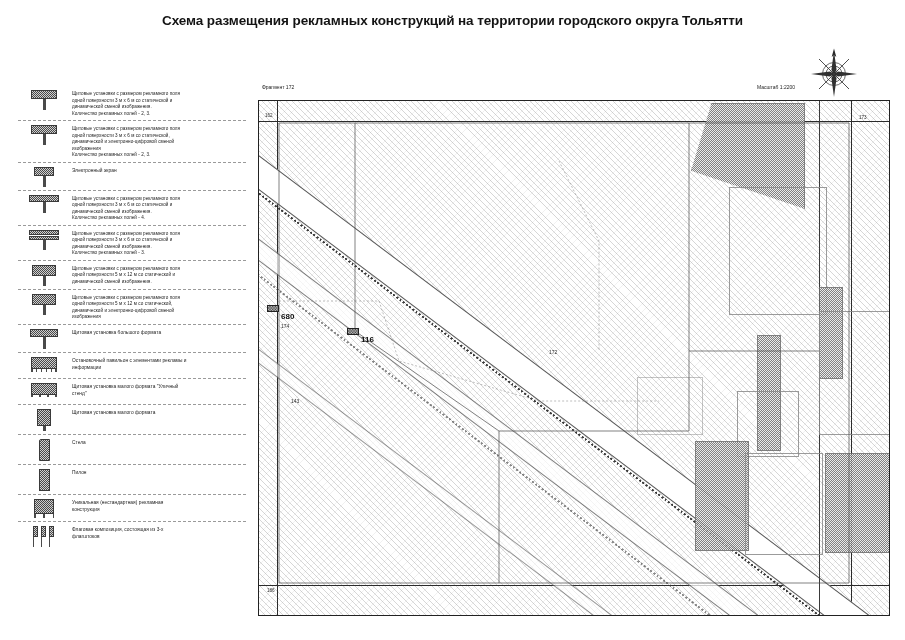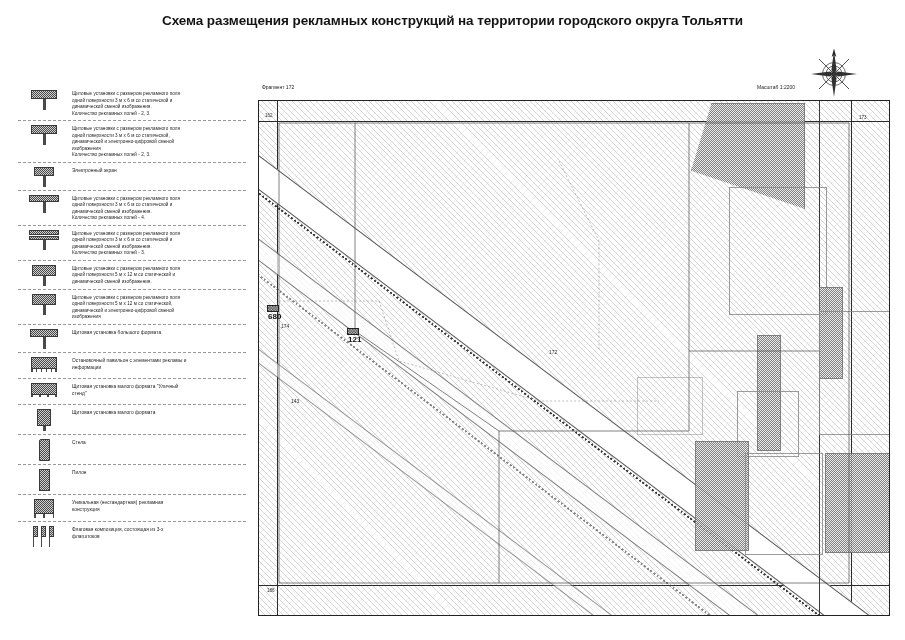--- a/index.html
+++ b/index.html
@@ -179,21 +179,21 @@
     background-size: 1.6px 1.6px;
     border: 0.6px solid #222;
     box-sizing: border-box;
   }
   .marker .mk-label {
     font-size: 8px;
     font-weight: bold;
     color: #111;
     line-height: 1;
     margin-top: 0.5px;
-    margin-left: 1px;
+    margin-left: 14px;
   }
 
   .map-num {
     position: absolute;
     font-size: 5px;
     color: #2a2a2a;
   }
   .frame-num {
     position: absolute;
     font-size: 4.6px;
@@ -489,16 +489,16 @@
   <div class="frame-num" style="left:600px; top:14px;">173</div>
   <div class="frame-num" style="left:8px; top:487px;">186</div>
 
   <div class="marker" style="left:8px; top:204px;">
     <div class="mk-sym"></div>
     <div class="mk-label">680</div>
   </div>
 
   <div class="marker" style="left:88px; top:227px;">
     <div class="mk-sym"></div>
-    <div class="mk-label">121</div>
+    <div class="mk-label">116</div>
   </div>
 
 </div>
 
 </body></html>

